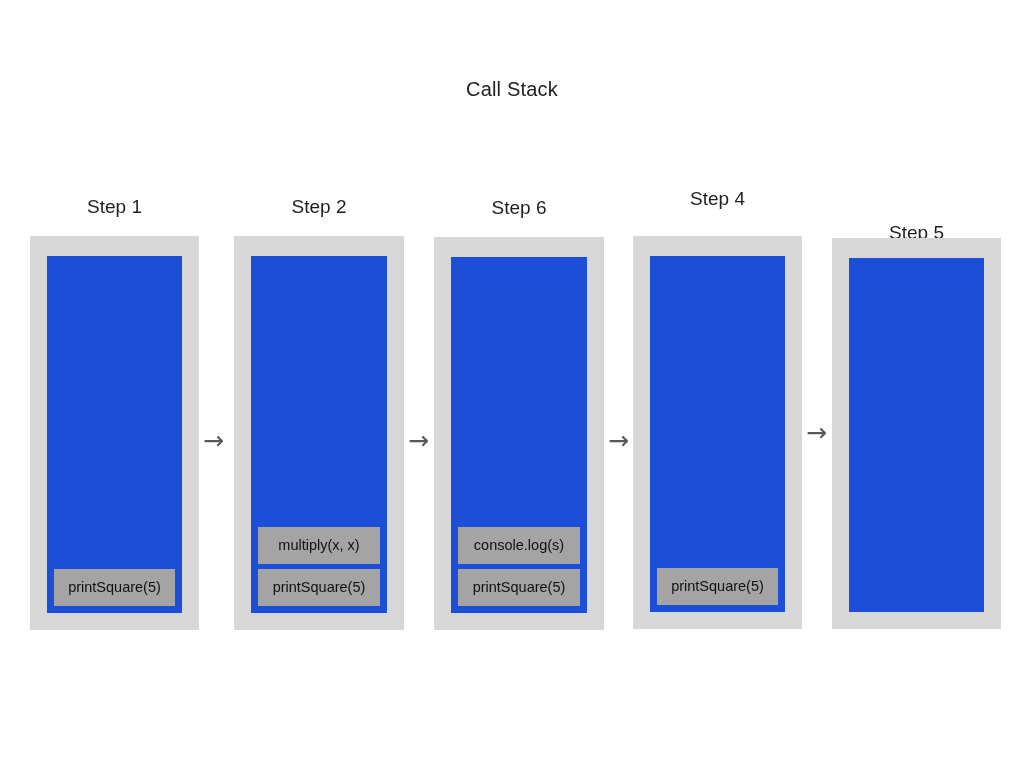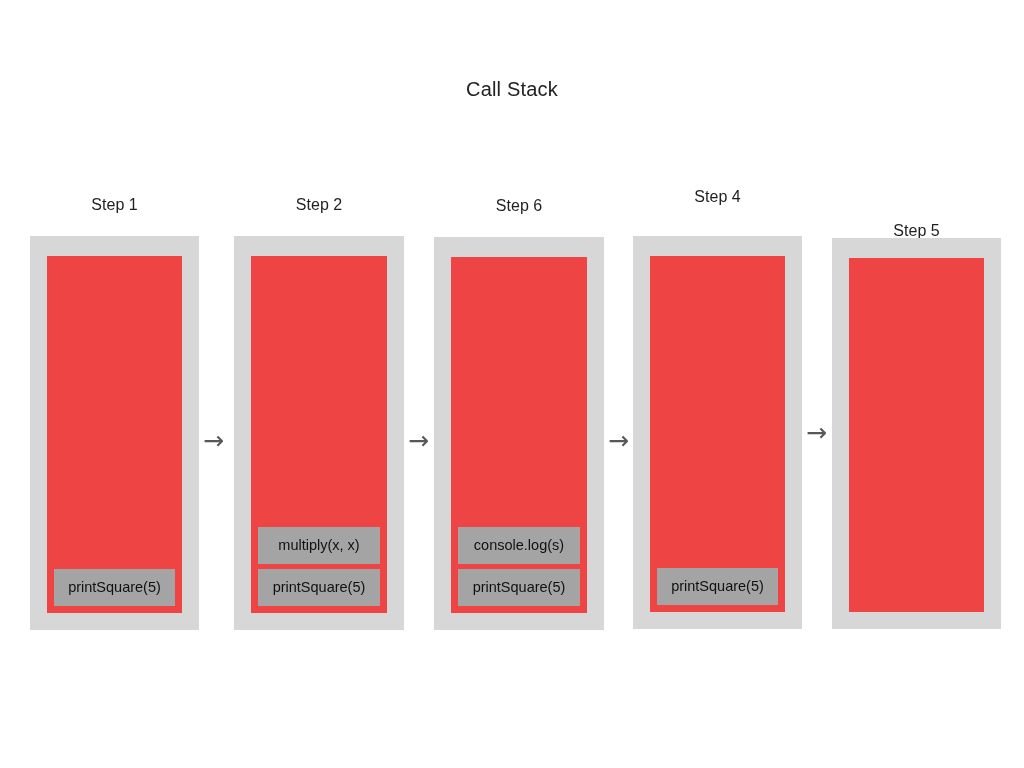--- a/index.html
+++ b/index.html
@@ -31,35 +31,35 @@
     margin-top: 14px;
   }
   .step-col {
     position: absolute;
     top: 0;
   }
   .step-label {
     position: absolute;
     width: 100%;
     text-align: center;
-    font-size: 16px;
+    font-size: 19px;
     color: #1f1f1f;
     white-space: nowrap;
   }
   .stack-frame {
     position: absolute;
     box-sizing: border-box;
     background: #d7d7d7;
     padding: 20px 17px 17px 17px;
   }
   .stack-inner {
     box-sizing: border-box;
     width: 100%;
     height: 100%;
-    background: #ef4444;
+    background: #1d4ed8;
     display: flex;
     flex-direction: column;
     justify-content: flex-end;
     align-items: stretch;
     padding: 0 0 7px 0;
   }
   .stack-item {
     box-sizing: border-box;
     background: #a4a4a4;
     color: #111111;

